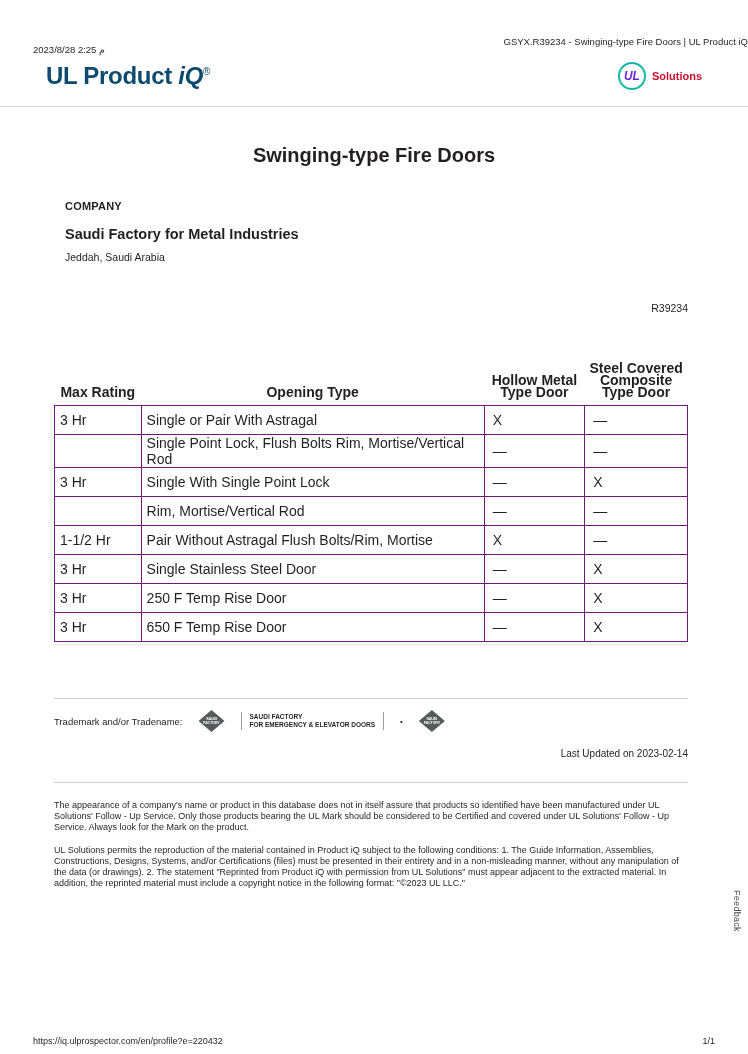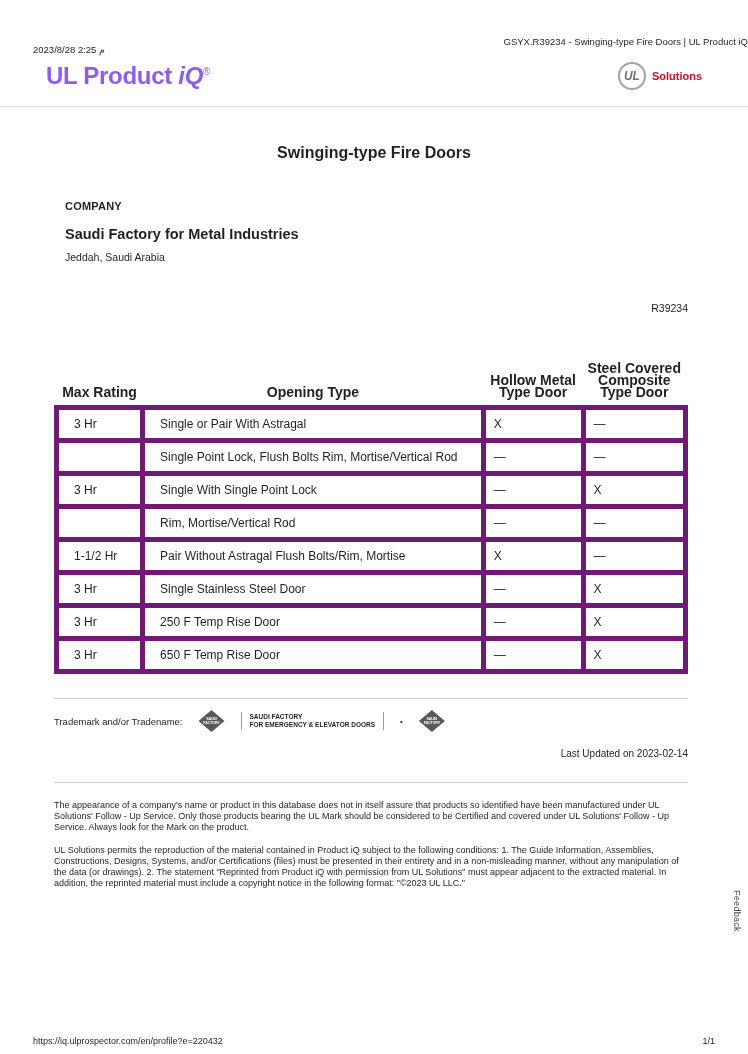--- a/index.html
+++ b/index.html
@@ -55,21 +55,21 @@
     height: 48px;
     border-bottom: 1px solid #d8d8d8;
   }
   .brand-logo {
     position: absolute;
     left: 46px;
     top: 4px;
     font-size: 24px;
     font-weight: bold;
     letter-spacing: -0.3px;
-    color: #8b5cf6;
+    color: #0c4a6e;
     white-space: nowrap;
   }
   .brand-logo .iq {
     font-style: italic;
     font-weight: bold;
   }
   .brand-logo sup {
     font-size: 10px;
     font-weight: normal;
     vertical-align: super;
@@ -79,22 +79,22 @@
     right: 46px;
     top: 4px;
     display: flex;
     align-items: center;
     gap: 6px;
   }
   .ul-circle {
     width: 28px;
     height: 28px;
     border-radius: 50%;
-    border: 2px solid #a3a3a3;
-    color: #737373;
+    border: 2px solid #14b8a6;
+    color: #6d28d9;
     font-size: 12px;
     font-weight: bold;
     font-style: italic;
     display: flex;
     align-items: center;
     justify-content: center;
     box-sizing: border-box;
   }
   .ul-solutions-text {
     color: #c8102e;
@@ -102,21 +102,21 @@
     font-weight: bold;
   }
 
   
   .doc-title {
     position: absolute;
     top: 144px;
     left: 0;
     width: 748px;
     text-align: center;
-    font-size: 16px;
+    font-size: 20px;
     font-weight: bold;
     color: #231f20;
   }
 
   
   .company-block {
     position: absolute;
     left: 65px;
     top: 200px;
     width: 560px;
@@ -167,25 +167,25 @@
   .doc-table th.th-opening {
     width: 358px;
   }
   .doc-table th.th-hollow {
     width: 97px;
   }
   .doc-table th.th-steel {
     width: 97px;
   }
   .doc-table td {
-    border: 5px solid #701a75;
+    border: 1px solid #701a75;
     height: 28px;
-    padding: 0 15px;
+    padding: 0 5px;
     vertical-align: middle;
-    font-size: 12px;
+    font-size: 14px;
     color: #231f20;
   }
   .doc-table td.c-mark {
     text-align: left;
     padding-left: 8px;
   }
 
   
   .trademark-rule {
     position: absolute;

